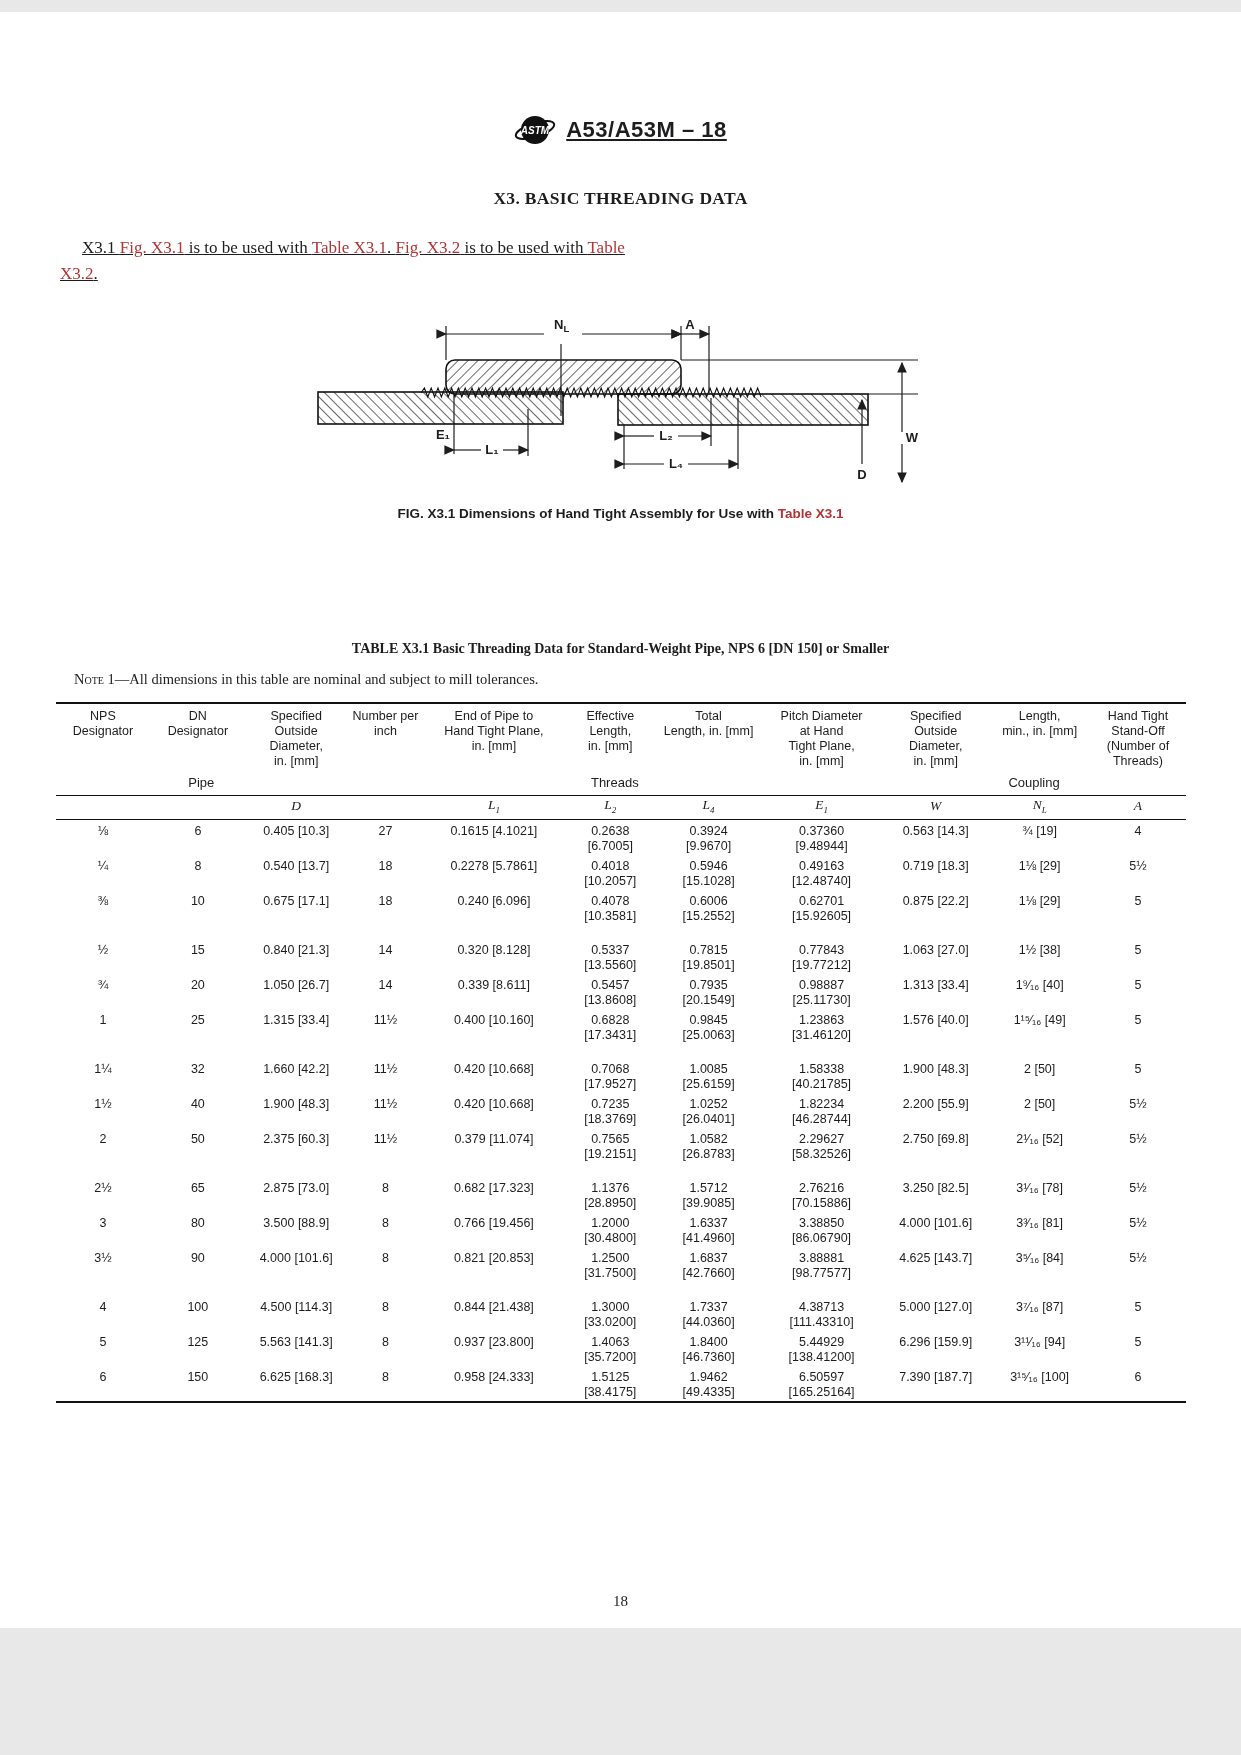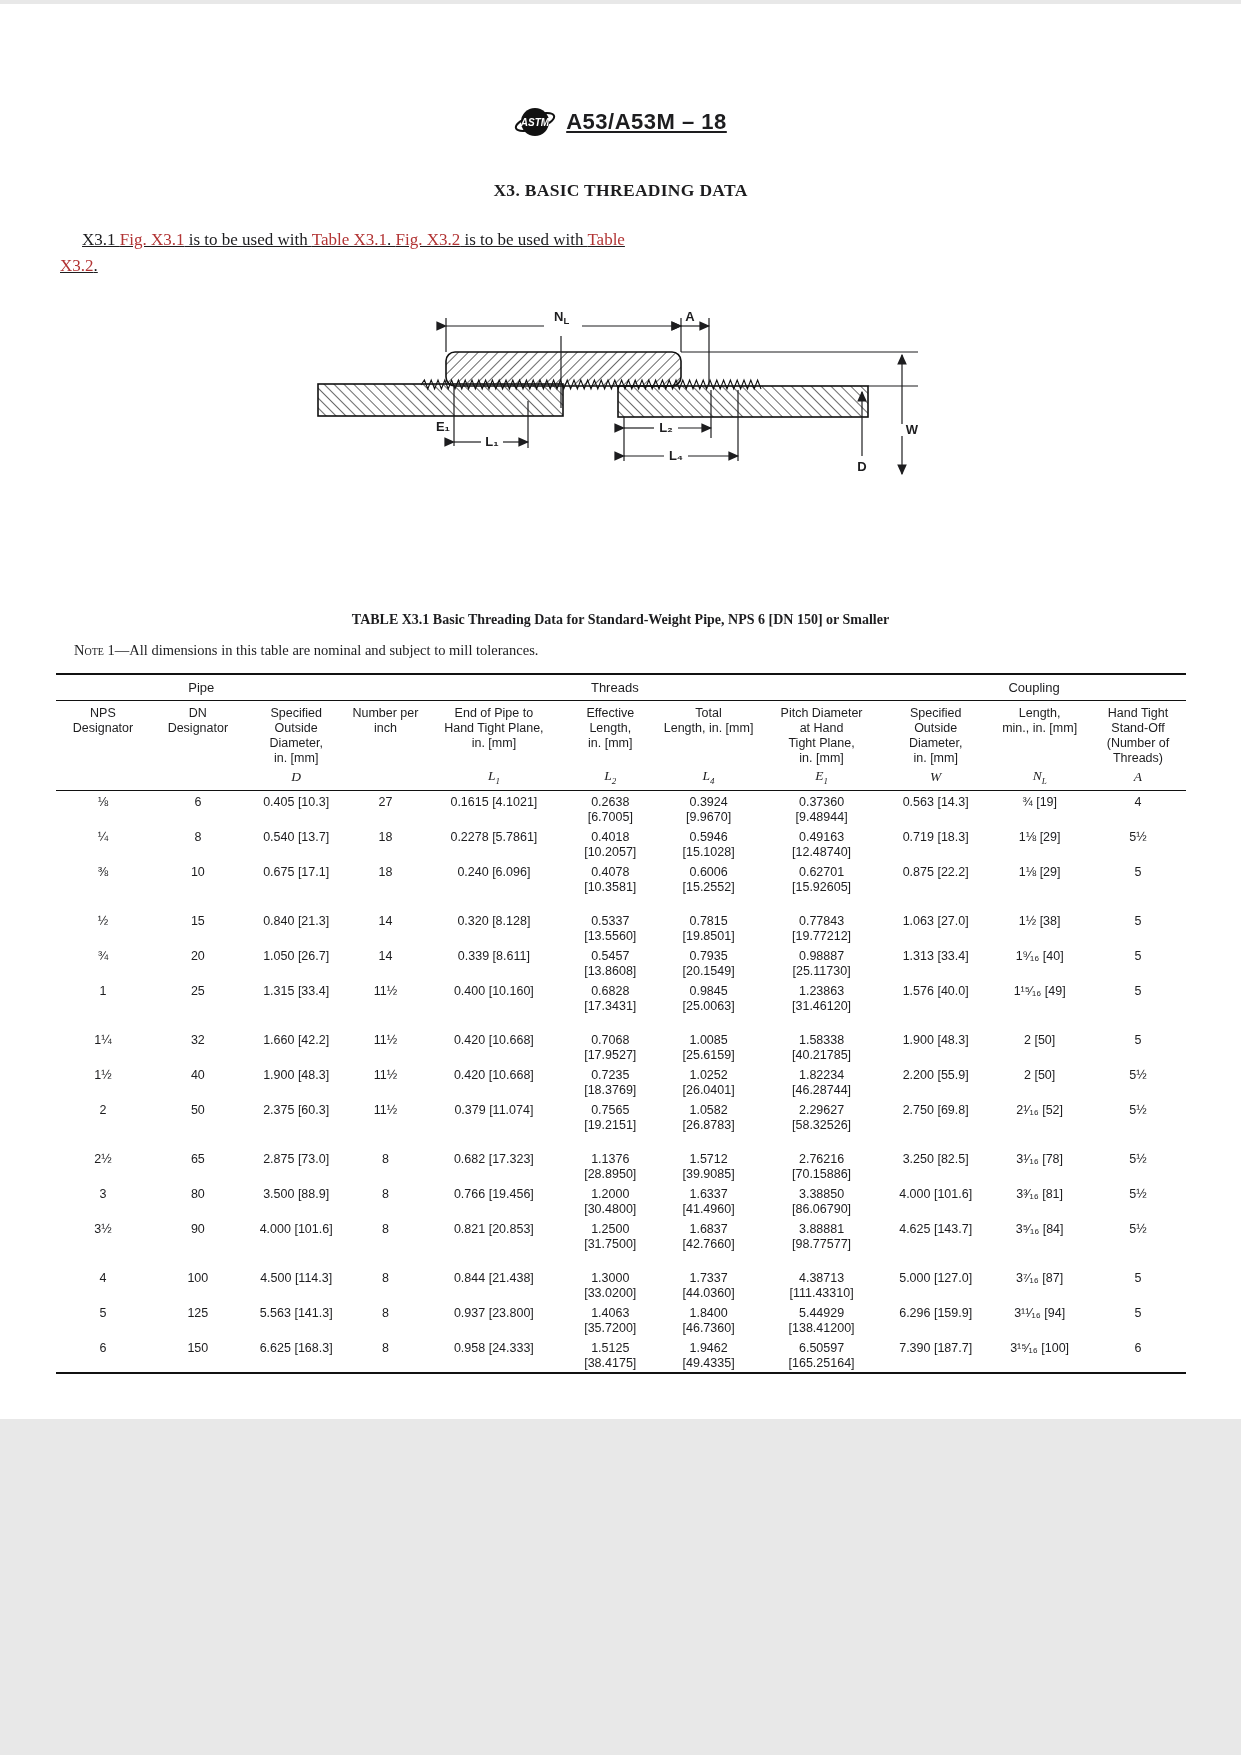--- a/index.html
+++ b/index.html
@@ -1,19 +1,19 @@
 <!DOCTYPE html>
 <html style="--link-red: #b23434;"><head>
 <meta charset="utf-8">
 <style>
   html,body{margin:0;padding:0;background:#e8e8e8;}
   .page{
     position:relative;
-    width:1241px;height:1415px;
-    margin:4px auto;background:#ffffff;
+    width:1241px;height:1616px;
+    margin:12px auto;background:#ffffff;
     color:#1d1d1f;
     font-family:"Liberation Serif","DejaVu Serif",serif;
     overflow:hidden;
   }
   .ref-link{color:var(--link-red,#b23434);}
   a.ref-link{text-decoration:none;cursor:pointer;}
 
   
   .doc-header{
     padding-top:100px;
@@ -155,20 +155,23 @@
       <text x="384" y="15" text-anchor="middle">A</text>
       <text x="144" y="125" text-anchor="end">E₁</text>
       <text x="186" y="140" text-anchor="middle">L₁</text>
       <text x="360" y="126" text-anchor="middle">L₂</text>
       <text x="370" y="154" text-anchor="middle">L₄</text>
       <text x="606" y="128" text-anchor="middle">W</text>
       <text x="556" y="165" text-anchor="middle">D</text>
     </svg>
   </div>
 
+  <div class="fig-caption">
+    <span>FIG. X3.1  Dimensions of Hand Tight Assembly for Use with </span><a class="ref-link">Table X3.1</a>
+  </div>
 
   <div class="table-title">TABLE X3.1 Basic Threading Data for Standard-Weight Pipe, NPS 6 [DN 150] or Smaller</div>
 
   <div class="note">
     <span class="note-label">Note 1</span><span>—All dimensions in this table are nominal and subject to mill tolerances.</span>
   </div>
 
   <table class="tbl">
     <colgroup>
         <col style="width: 8.4%;">
@@ -177,25 +180,20 @@
         <col style="width: 6.8%;">
         <col style="width: 12.4%;">
         <col style="width: 8.2%;">
         <col style="width: 9.2%;">
         <col style="width: 10.8%;">
         <col style="width: 9.4%;">
         <col style="width: 9%;">
         <col style="width: 8.4%;">
       </colgroup>
     <thead>
-        <tr>
-          <th colspan="3" class="grp">Pipe</th>
-          <th colspan="5" class="grp">Threads</th>
-          <th colspan="3" class="grp">Coupling</th>
-        </tr>
         <tr>
           <th class="colh">NPS
 Designator</th>
           <th class="colh">DN
 Designator</th>
           <th class="colh">Specified
 Outside
 Diameter,
 in. [mm]</th>
           <th class="colh">Number per
@@ -217,20 +215,25 @@
 Diameter,
 in. [mm]</th>
           <th class="colh">Length,
 min., in. [mm]</th>
           <th class="colh">Hand Tight
 Stand-Off
 (Number of
 Threads)</th>
         </tr>
         <tr>
+          <th colspan="3" class="grp">Pipe</th>
+          <th colspan="5" class="grp">Threads</th>
+          <th colspan="3" class="grp">Coupling</th>
+        </tr>
+        <tr>
           <th class="sym"></th>
           <th class="sym"></th>
           <th class="sym"><span>D</span></th>
           <th class="sym"></th>
           <th class="sym"><span>L</span><sub>1</sub></th>
           <th class="sym"><span>L</span><sub>2</sub></th>
           <th class="sym"><span>L</span><sub>4</sub></th>
           <th class="sym"><span>E</span><sub>1</sub></th>
           <th class="sym"><span>W</span></th>
           <th class="sym"><span>N</span><sub>L</sub></th>

